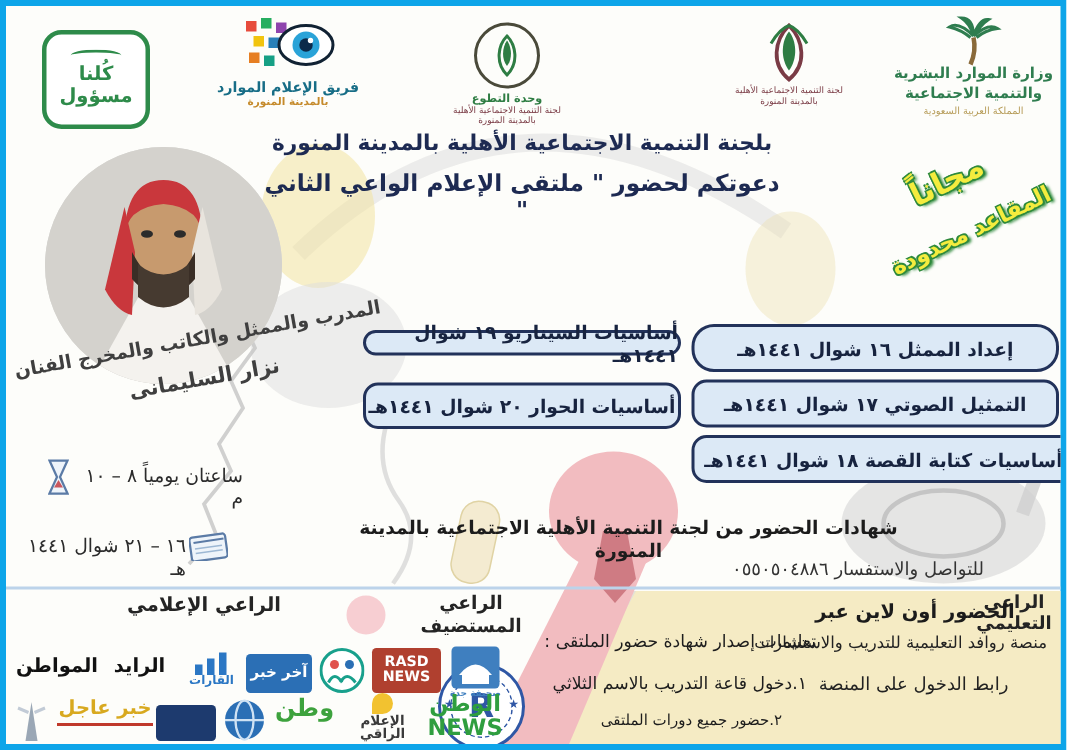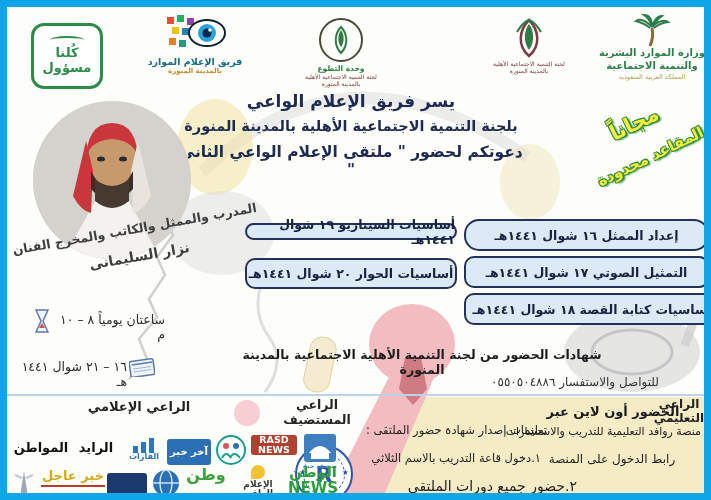--- a/index.html
+++ b/index.html
@@ -1,18 +1,18 @@
 <!DOCTYPE html>
 <html lang="ar"><head>
 <meta charset="utf-8">
 <style>
   html,body{margin:0;padding:0;}
   .poster{
     position:relative;width:711px;height:500px;background:#fdfdfa;
-    overflow:hidden;font-family:"DejaVu Sans",sans-serif;border:7px solid #0ea5e9;
+    overflow:hidden;font-family:"DejaVu Sans",sans-serif;border:4px solid #0ea5e9;
     box-sizing:border-box;
   }
   .abs{position:absolute;}
   .rtl{direction:rtl;unicode-bidi:embed;}
   svg.bg{position:absolute;left:0;top:0;z-index:0;}
   .z{z-index:3;}
 
   
   .kulluna{left:24px;top:16px;width:66px;height:60px;border:3px solid #2e8b4a;border-radius:13px;
     display:flex;flex-direction:column;align-items:center;justify-content:center;background:#fff;}
@@ -76,39 +76,39 @@
   .sp-host{left:256px;top:390px;width:108px;font-size:12.5px;}
   .sp-edu{left:634px;top:390px;width:76px;font-size:12px;}
 
   
   .on1{left:528px;top:397px;width:156px;text-align:center;font-size:13px;font-weight:bold;color:#1b1b1b;}
   .on2{left:488px;top:418px;width:206px;font-size:11px;color:#222;}
   .on3{left:524px;top:445px;width:162px;text-align:center;font-size:12px;color:#222;}
   .url{left:498px;top:470px;width:210px;text-align:center;font-size:12.5px;font-weight:bold;color:#0d0d0d;direction:ltr;}
   .ins-t{left:338px;top:416px;width:202px;text-align:right;font-size:11.5px;color:#1d1d1d;}
   .ins-1{left:344px;top:444px;width:190px;text-align:right;font-size:11.5px;color:#1d1d1d;}
-  .ins-2{left:344px;top:471px;width:226px;text-align:right;font-size:14px;color:#1d1d1d;}
+  .ins-2{left:344px;top:471px;width:226px;text-align:center;font-size:10px;color:#1d1d1d;}
 
   
   .rawafed{left:288px;top:438px;width:54px;height:54px;border:2.5px solid #2f57a5;border-radius:50%;
     background:#fff;display:flex;align-items:center;justify-content:center;}
   .rawafed .inner{width:40px;height:40px;border:1px dashed #2f57a5;border-radius:50%;
     display:flex;align-items:center;justify-content:center;color:#2f57a5;font-weight:bold;font-size:22px;}
   .rawafed .star{position:absolute;color:#2f57a5;font-size:8px;top:21px;}
   .star-l{left:2px;} .star-r{right:2px;}
 
   
   .chip{display:flex;flex-direction:column;align-items:center;justify-content:center;
     font-weight:bold;text-align:center;line-height:1.05;}
   .c-mowaten{left:6px;top:434px;width:56px;font-size:13px;color:#111;}
   .c-raid{left:64px;top:434px;width:50px;font-size:13px;color:#111;}
   .c-qarat{left:116px;top:430px;width:42px;font-size:8px;color:#2b77c4;}
   .c-akhbar{left:160px;top:432px;width:44px;height:26px;background:#2b6fb5;color:#fff;font-size:10px;border-radius:3px;}
   .c-family{left:208px;top:428px;width:32px;}
-  .c-rasd{left:244px;top:428px;width:46px;height:20px;background:#b0402f;color:#fff;font-size:9.5px;
+  .c-rasd{left:244px;top:428px;width:46px;height:30px;background:#b0402f;color:#fff;font-size:9.5px;
     border-radius:3px;white-space:pre-line;}
   .c-jeddah{left:294px;top:426px;width:38px;}
   .c-lighthouse{left:2px;top:462px;width:30px;}
   .c-ajel{left:34px;top:462px;width:64px;font-size:13px;color:#d8a91f;border-bottom:2px solid #c0392b;padding-bottom:2px;}
   .c-dark{left:100px;top:466px;width:40px;height:24px;background:#1d3a6e;border-radius:3px;}
   .c-globe{left:144px;top:462px;width:30px;}
   .c-watan{left:176px;top:460px;width:46px;font-size:16px;color:#3da23d;}
   .c-raqi{left:224px;top:458px;width:54px;font-size:9px;color:#3a3a3a;}
   .c-raqi .bird{width:14px;height:14px;background:#f2c230;border-radius:50% 50% 50% 0;margin-bottom:1px;}
   .c-alwatan{left:280px;top:458px;width:52px;font-size:15px;color:#2f9e3f;white-space:pre-line;}
@@ -186,21 +186,20 @@
     <svg width="40" height="34">
       <path d="M20,14 Q10,4 4,8 Q12,10 18,15 M20,14 Q20,2 12,2 Q18,6 20,14 M20,14 Q24,2 30,3 Q24,7 21,14 M20,14 Q30,5 36,9 Q28,10 22,15" fill="none" stroke="#2f7d4f" stroke-width="2"></path>
       <path d="M20,15 Q22,24 18,33" stroke="#8a6a3a" stroke-width="3" fill="none"></path>
     </svg>
     <div class="min-l1 rtl">وزارة الموارد البشرية</div>
     <div class="min-l2 rtl">والتنمية الاجتماعية</div>
     <div class="min-l3 rtl">المملكة العربية السعودية</div>
   </div>
 
   <div class="abs z title rtl">
-    <div class="l1">يسر فريق الإعلام الواعي</div>
     <div class="l2">بلجنة التنمية الاجتماعية الأهلية بالمدينة المنورة</div>
     <div class="l3">دعوتكم لحضور " ملتقى الإعلام الواعي الثاني "</div>
   </div>
 
   <div class="abs z free rtl">
     <div class="l1">مجاناً</div>
     <div class="l2">المقاعد محدودة</div>
   </div>
 
   <div class="abs z photo">

